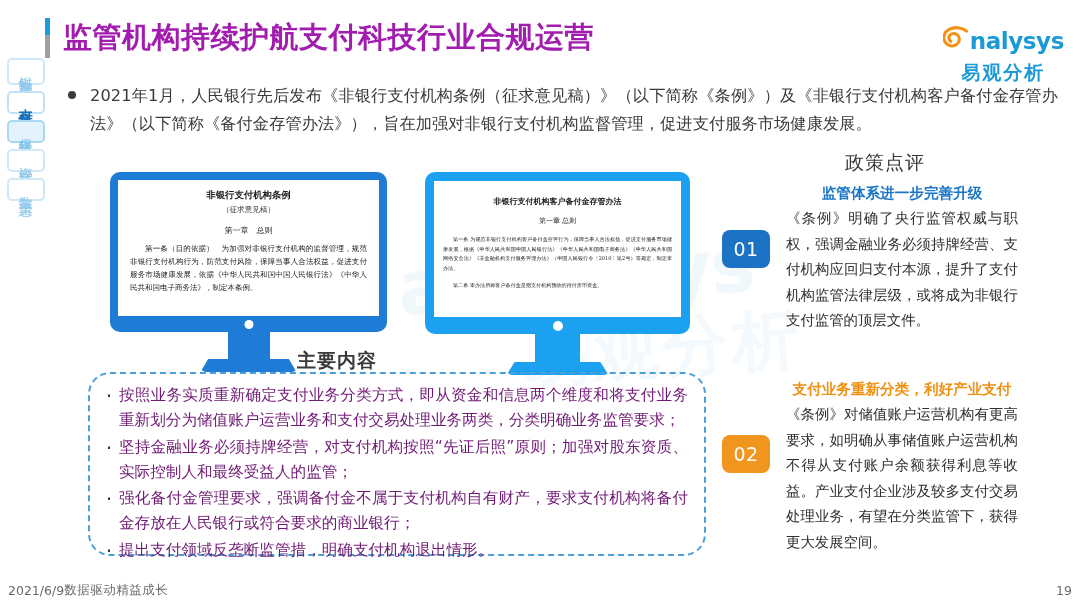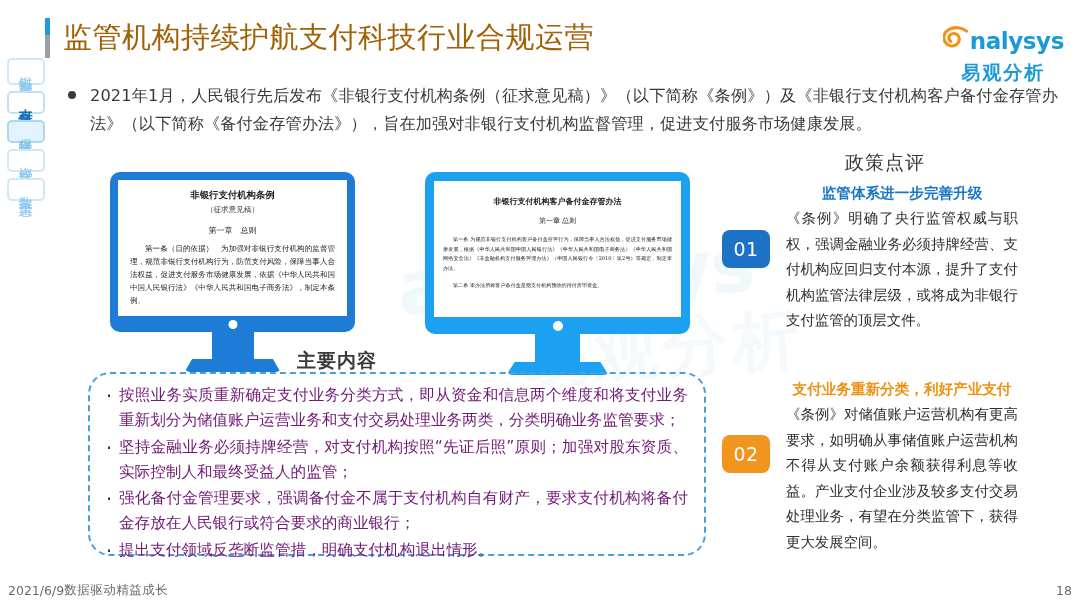--- a/index.html
+++ b/index.html
@@ -39,21 +39,21 @@
   
   .title-wrap {
     position: absolute; left: 45px; top: 18px;
     display: flex; align-items: center; z-index: 5;
   }
   .title-bar {
     width: 5px; height: 40px; margin-right: 13px;
     background: linear-gradient(to bottom, #1e9be0 0%, #1e9be0 42%, #9aa0a6 42%, #9aa0a6 100%);
   }
   .page-title {
-    font-size: 29px; color: #a16207; font-weight: normal;
+    font-size: 29px; color: #a21caf; font-weight: bold;
     letter-spacing: .5px; white-space: nowrap;
   }
 
   
   .logo {
     position: absolute; right: 16px; top: 10px;
     text-align: center; z-index: 5; margin-top: 16px;
   }
   .logo-row { display: flex; align-items: center; justify-content: center; }
   .logo-swoosh { margin-right: 1px; margin-bottom: 2px; }
@@ -250,21 +250,21 @@
       <span class="side-text">数字普惠</span>
     </div>
   </div>
 
   <div class="intro">
     <div class="intro-dot"></div>
     <div class="intro-text">2021年1月，人民银行先后发布《非银行支付机构条例（征求意见稿）》（以下简称《条例》）及《非银行支付机构客户备付金存管办法》（以下简称《备付金存管办法》），旨在加强对非银行支付机构监督管理，促进支付服务市场健康发展。</div>
   </div>
 
   <div class="monitor" style="left:110px; top:172px;">
-    <div class="mon-body" style="width:245px; background:#1e7bd6; padding:8px 8px 16px;">
+    <div class="mon-body" style="width:277px; background:#1e7bd6; padding:8px 8px 16px;">
       <div class="mon-screen" style="height:136px;">
         <div class="doc">
           <div class="doc-title" style="font-size:9.4px; margin-bottom:3px;">非银行支付机构条例</div>
           <div class="doc-sub" style="font-size:7.6px; margin-bottom:10px;">（征求意见稿）</div>
           <div class="doc-chap" style="font-size:8px; margin-bottom:7px;">第一章　总则</div>
           <div class="doc-body" style="font-size:7.5px; line-height:1.72; text-indent:15px;">第一条（目的依据）　为加强对非银行支付机构的监督管理，规范非银行支付机构行为，防范支付风险，保障当事人合法权益，促进支付服务市场健康发展，依据《中华人民共和国中国人民银行法》《中华人民共和国电子商务法》，制定本条例。</div>
         </div>
       </div>
       <div class="mon-dot" style="bottom:3px;"></div>
     </div>
@@ -313,16 +313,16 @@
     <div class="note-badge" style="background:#f0951e; top:57px;">02</div>
     <div class="note-body">
       <div class="note-title" style="color:#ef9112; text-align:center;">支付业务重新分类，利好产业支付</div>
       <div class="note-text">《条例》对储值账户运营机构有更高要求，如明确从事储值账户运营机构不得从支付账户余额获得利息等收益。产业支付企业涉及较多支付交易处理业务，有望在分类监管下，获得更大发展空间。</div>
     </div>
   </div>
 
   <div class="footer">
     <div class="foot-left">2021/6/9</div>
     <div class="foot-center">数据驱动精益成长</div>
-    <div class="foot-right">18</div>
+    <div class="foot-right">19</div>
   </div>
 
 </div>
 
 </body></html>

